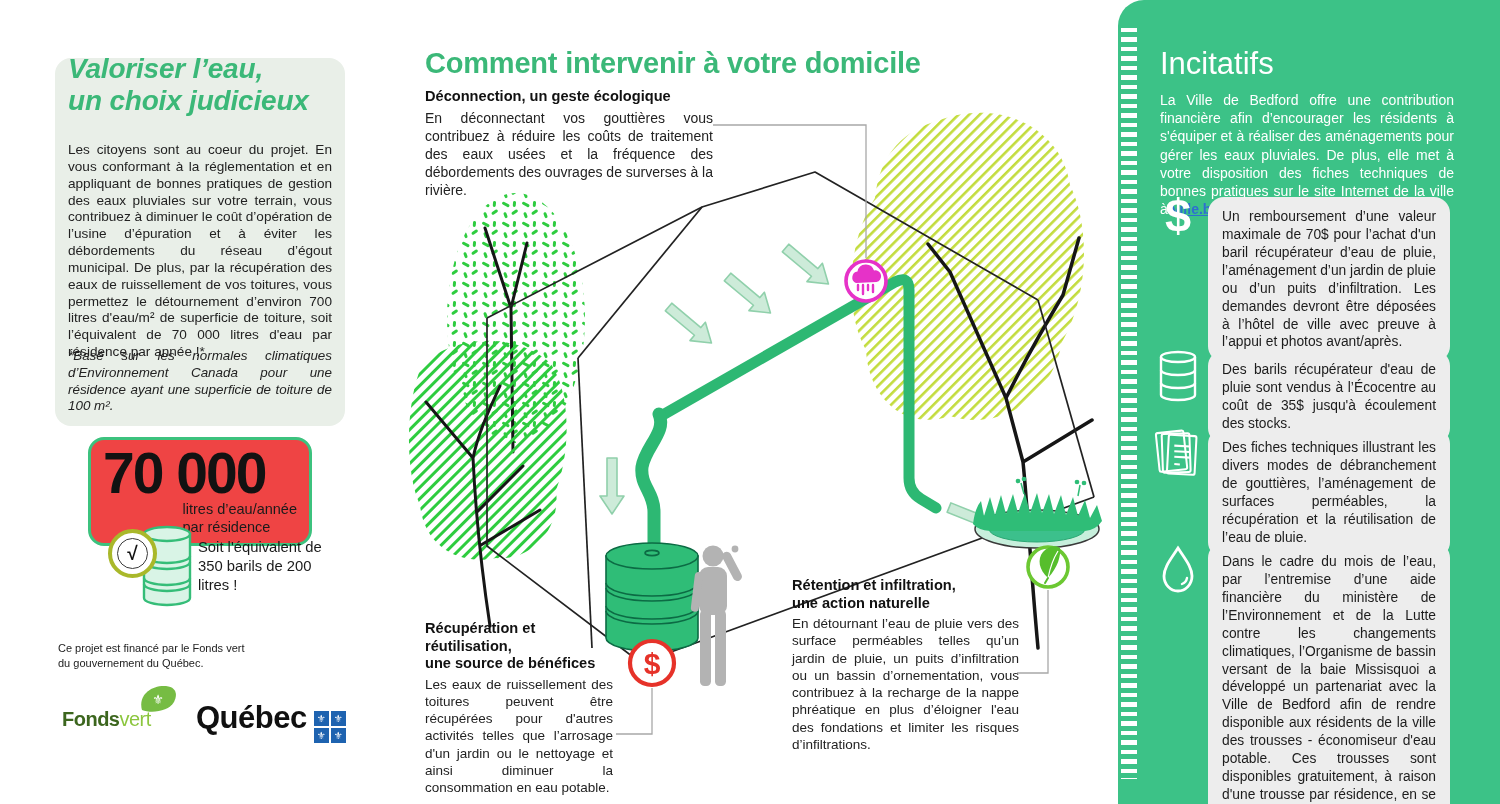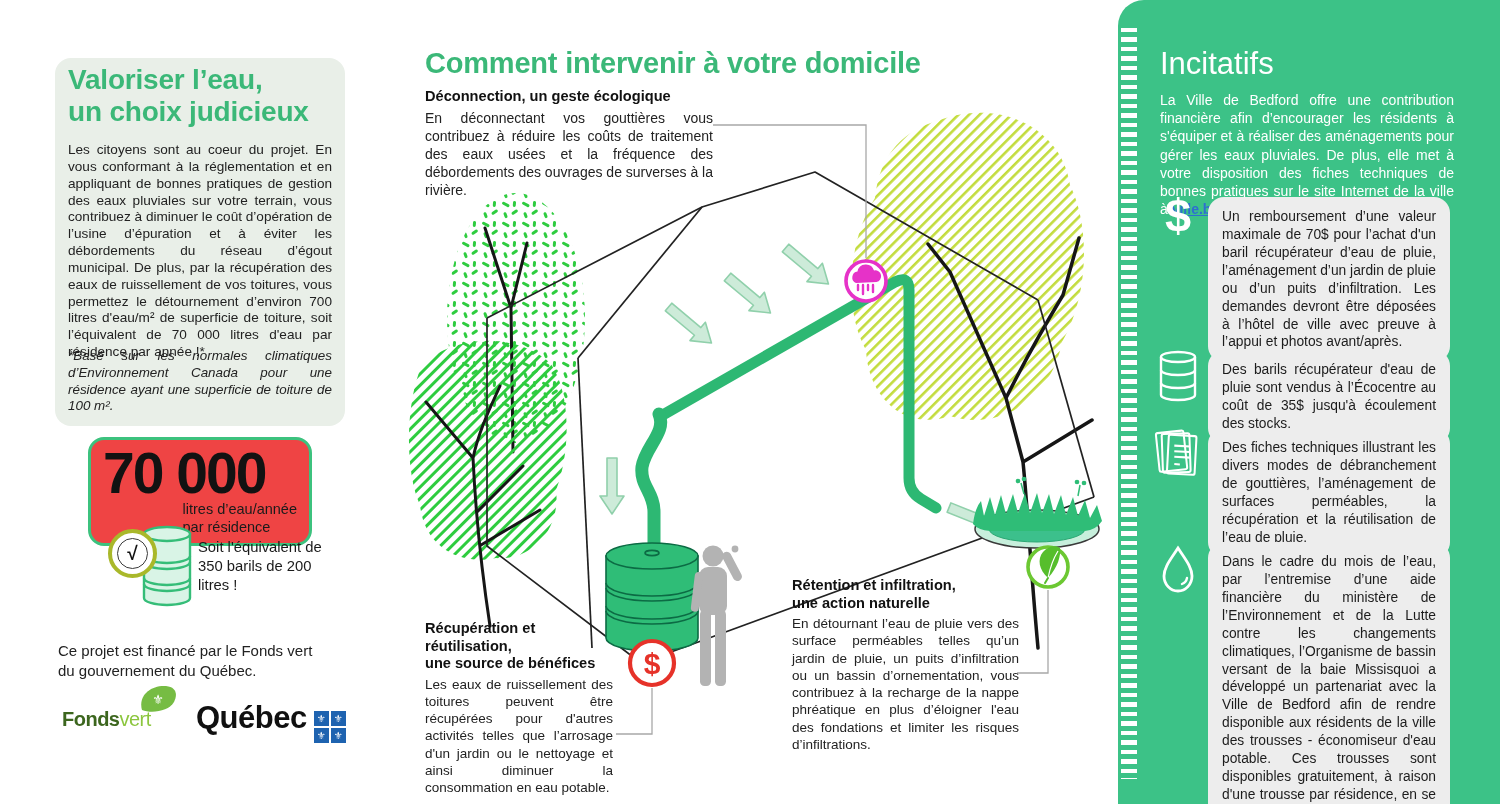--- a/index.html
+++ b/index.html
@@ -2,35 +2,35 @@
 <html><head>
 <meta charset="utf-8">
 <style>
   html,body{margin:0;padding:0;background:#ffffff;}
   .canvas{position:relative;width:1500px;height:804px;background:#ffffff;overflow:hidden;
           font-family:"Liberation Sans", sans-serif;color:#1d1d1d;}
   .abs{position:absolute;}
 
   
   .intro-card{left:55px;top:58px;width:290px;height:368px;background:#e9efe8;border-radius:16px;}
-  .intro-title{left:68px;top:64px;width:270px;font-size:28px;font-weight:bold;color:#3bb878;
-               line-height:1.16;white-space:pre-line;letter-spacing:-0.2px;}
+  .intro-title{left:68px;top:53px;width:270px;font-size:28px;font-weight:bold;color:#3bb878;
+               line-height:1.16;white-space:pre-line;letter-spacing:-0.2px;font-style:italic;}
   .intro-body{left:68px;top:142px;width:264px;font-size:13.6px;line-height:1.24;text-align:justify;color:#222;}
   .intro-footnote{left:68px;top:348px;width:264px;font-size:13.4px;line-height:1.25;font-style:italic;
                   text-align:justify;color:#222;}
   .stat-card{left:88px;top:437px;width:218px;height:103px;background:#ef4444;border:3px solid #3cc27e;border-radius:16px;}
   .stat-value{left:12px;top:0px;font-size:57px;font-weight:800;color:#121212;letter-spacing:-2px;}
   .stat-caption{right:12px;bottom:7px;font-size:14.5px;line-height:1.25;white-space:pre-line;color:#1b1b1b;}
   .check-badge{left:108px;top:529px;width:41px;height:41px;border-radius:50%;background:#fff;
                border:4px solid #a9b82a;display:flex;align-items:center;justify-content:center;z-index:3;}
   .check-inner{width:29px;height:29px;border-radius:50%;border:1.5px solid #3a3a3a;display:flex;
                align-items:center;justify-content:center;font-size:19px;font-weight:bold;color:#111;}
   .mini-barrel{left:140px;top:524px;z-index:2;}
   .equivalence{left:198px;top:538px;width:132px;font-size:14.8px;line-height:1.3;color:#1b1b1b;}
-  .funding{left:58px;top:641px;width:276px;font-size:15px;line-height:1.35;white-space:pre-line;color:#222;}
+  .funding{left:58px;top:641px;width:276px;font-size:11px;line-height:1.35;white-space:pre-line;color:#222;}
   .fondsvert{left:62px;top:684px;width:140px;height:62px;}
   .fv-leaf{left:74px;top:0px;}
   .fv-words{left:0px;top:24px;font-size:20px;letter-spacing:-0.5px;}
   .fv-fonds{font-weight:bold;color:#3c661e;}
   .fv-vert{font-weight:400;color:#8cc63e;}
   .quebec-logo{left:196px;top:700px;height:48px;}
   .q-word{font-size:31px;font-weight:bold;color:#101010;letter-spacing:-0.5px;}
   .qflag{display:inline-grid;grid-template-columns:15px 15px;grid-auto-rows:15px;gap:2px;margin-left:7px;vertical-align:6px;}
   .qflag span{background:#1e63b0;color:#fff;font-size:10px;line-height:15px;text-align:center;}
 

